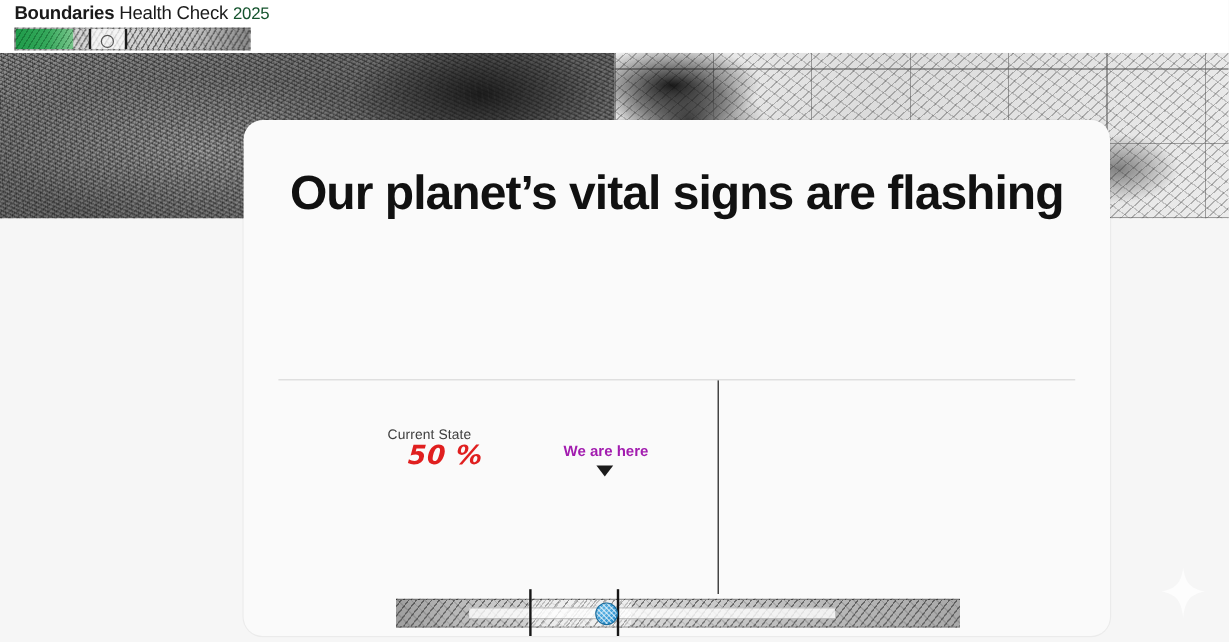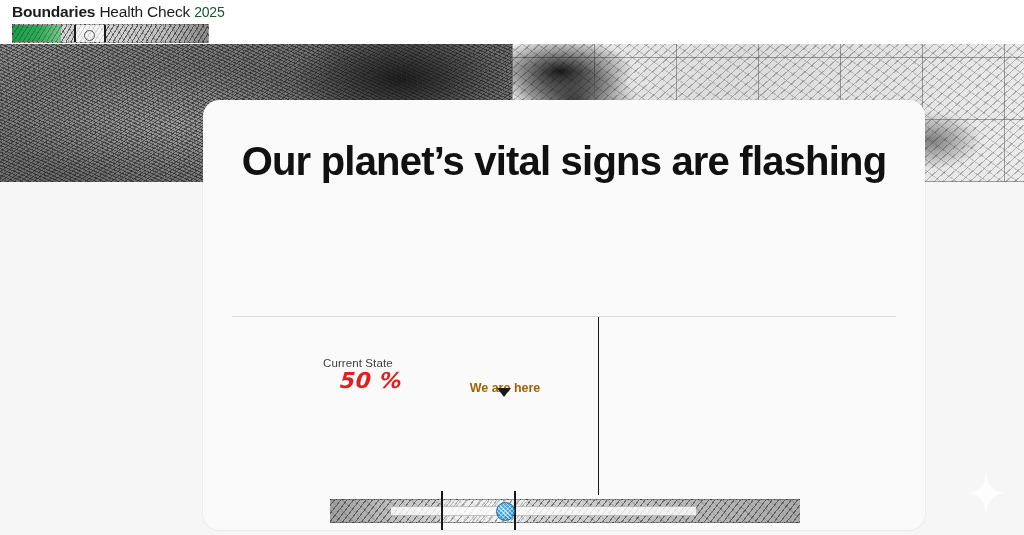--- a/index.html
+++ b/index.html
@@ -197,22 +197,21 @@
     font-family: "DejaVu Sans", sans-serif;
     transform: skewX(-4deg);
   }
   #we-are-here {
     position: absolute;
     left: 232px; top: 33px;
     width: 140px;
     text-align: center;
     font-size: 12.5px;
     font-weight: 700;
-    color: #a16207;
-    margin-top: 12px;
+    color: #a21caf;
   }
   #we-here-arrow {
     position: absolute;
     left: 294px; top: 52px;
     width: 0; height: 0;
     border-left: 7px solid transparent;
     border-right: 7px solid transparent;
     border-top: 9px solid #1b1b1b;
   }
 

